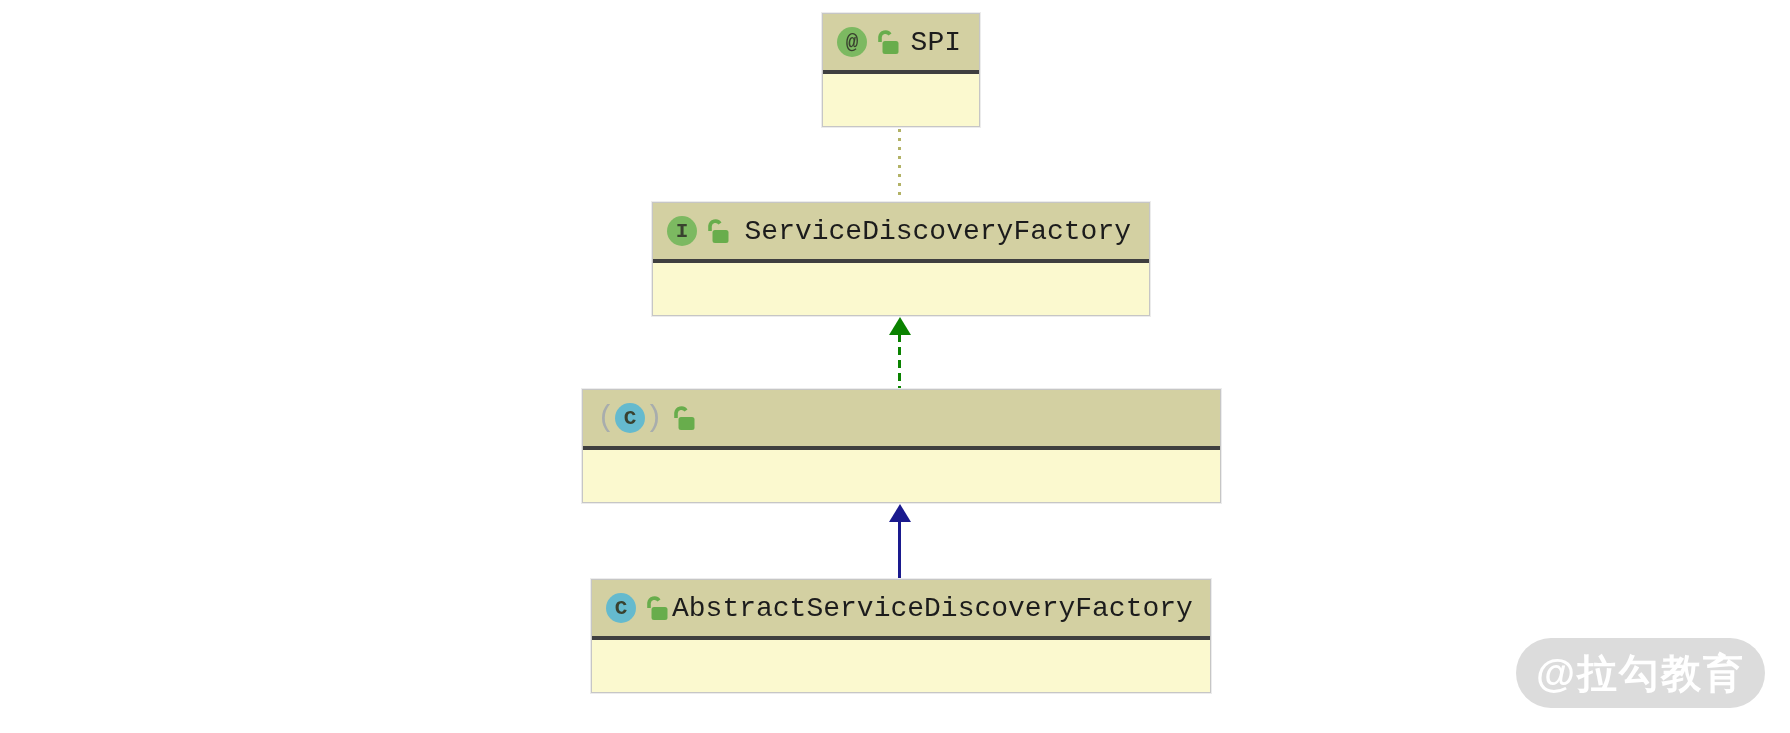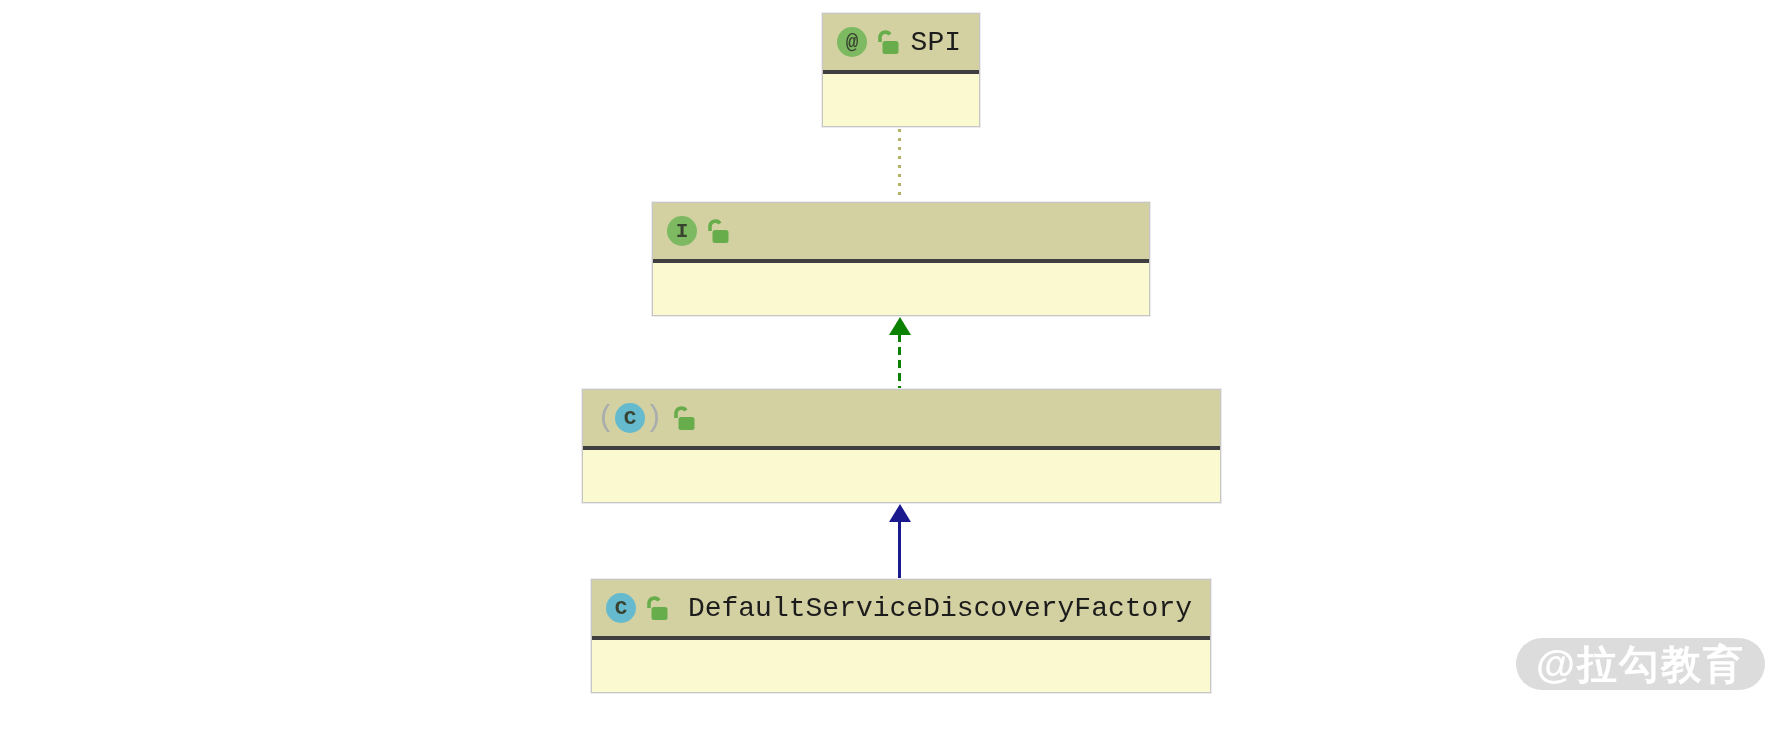--- a/index.html
+++ b/index.html
@@ -103,21 +103,21 @@
   }
   .arrowhead-green { border-bottom: 18px solid var(--edge-implements, #0a8200); }
   .arrowhead-navy  { border-bottom: 18px solid var(--edge-extends, #1a1a8e); }
 
   
   .watermark {
     position: absolute;
     left: 1516px;
     top: 638px;
     width: 249px;
-    height: 52px;
+    height: 70px;
     border-radius: 35px;
     background: var(--watermark-bg, #dcdcdc);
     display: flex;
     align-items: center;
     justify-content: center;
     font-size: 40px;
     font-weight: bold;
     color: var(--watermark-text, #ffffff);
     letter-spacing: 2px;
   }
@@ -141,20 +141,21 @@
 
   <div class="edge-line edge-dotted" style="left:898px; top:129px; height:72px;"></div>
 
   <div class="node" style="left:652px; top:202px; width:496px;">
     <div class="node-header">
       <span class="icon-circle icon-green">I</span>
       <svg class="lock" width="23" height="26" viewBox="0 0 23 26">
         <path d="M4 13 L4 8 A5.5 5.5 0 0 1 14 5.5" fill="none" stroke="#68ad4c" stroke-width="3.6"></path>
         <rect x="6.5" y="12" width="16" height="13" rx="2.5" fill="#68ad4c"></rect>
       </svg>
+      <span class="node-title">ServiceDiscoveryFactory</span>
     </div>
     <div class="node-body"></div>
   </div>
 
   <div class="arrowhead arrowhead-green" style="left:889px; top:317px;"></div>
   <div class="edge-line edge-dashed-green" style="left:898px; top:334px; height:54px;"></div>
 
   <div class="node" style="left:582px; top:389px; width:637px;">
     <div class="node-header">
       <span class="abstract-wrap">
@@ -173,21 +174,21 @@
   <div class="arrowhead arrowhead-navy" style="left:889px; top:504px;"></div>
   <div class="edge-line edge-solid-navy" style="left:898px; top:521px; height:57px;"></div>
 
   <div class="node" style="left:591px; top:579px; width:618px;">
     <div class="node-header">
       <span class="icon-circle icon-cyan">C</span>
       <svg class="lock" width="23" height="26" viewBox="0 0 23 26">
         <path d="M4 13 L4 8 A5.5 5.5 0 0 1 14 5.5" fill="none" stroke="#68ad4c" stroke-width="3.6"></path>
         <rect x="6.5" y="12" width="16" height="13" rx="2.5" fill="#68ad4c"></rect>
       </svg>
-      <span class="node-title">DefaultServiceDiscoveryFactory</span>
+      <span class="node-title">AbstractServiceDiscoveryFactory</span>
     </div>
     <div class="node-body"></div>
   </div>
 
   <div class="watermark">
     <span>@拉勾教育</span>
   </div>
 
 </div>
 

